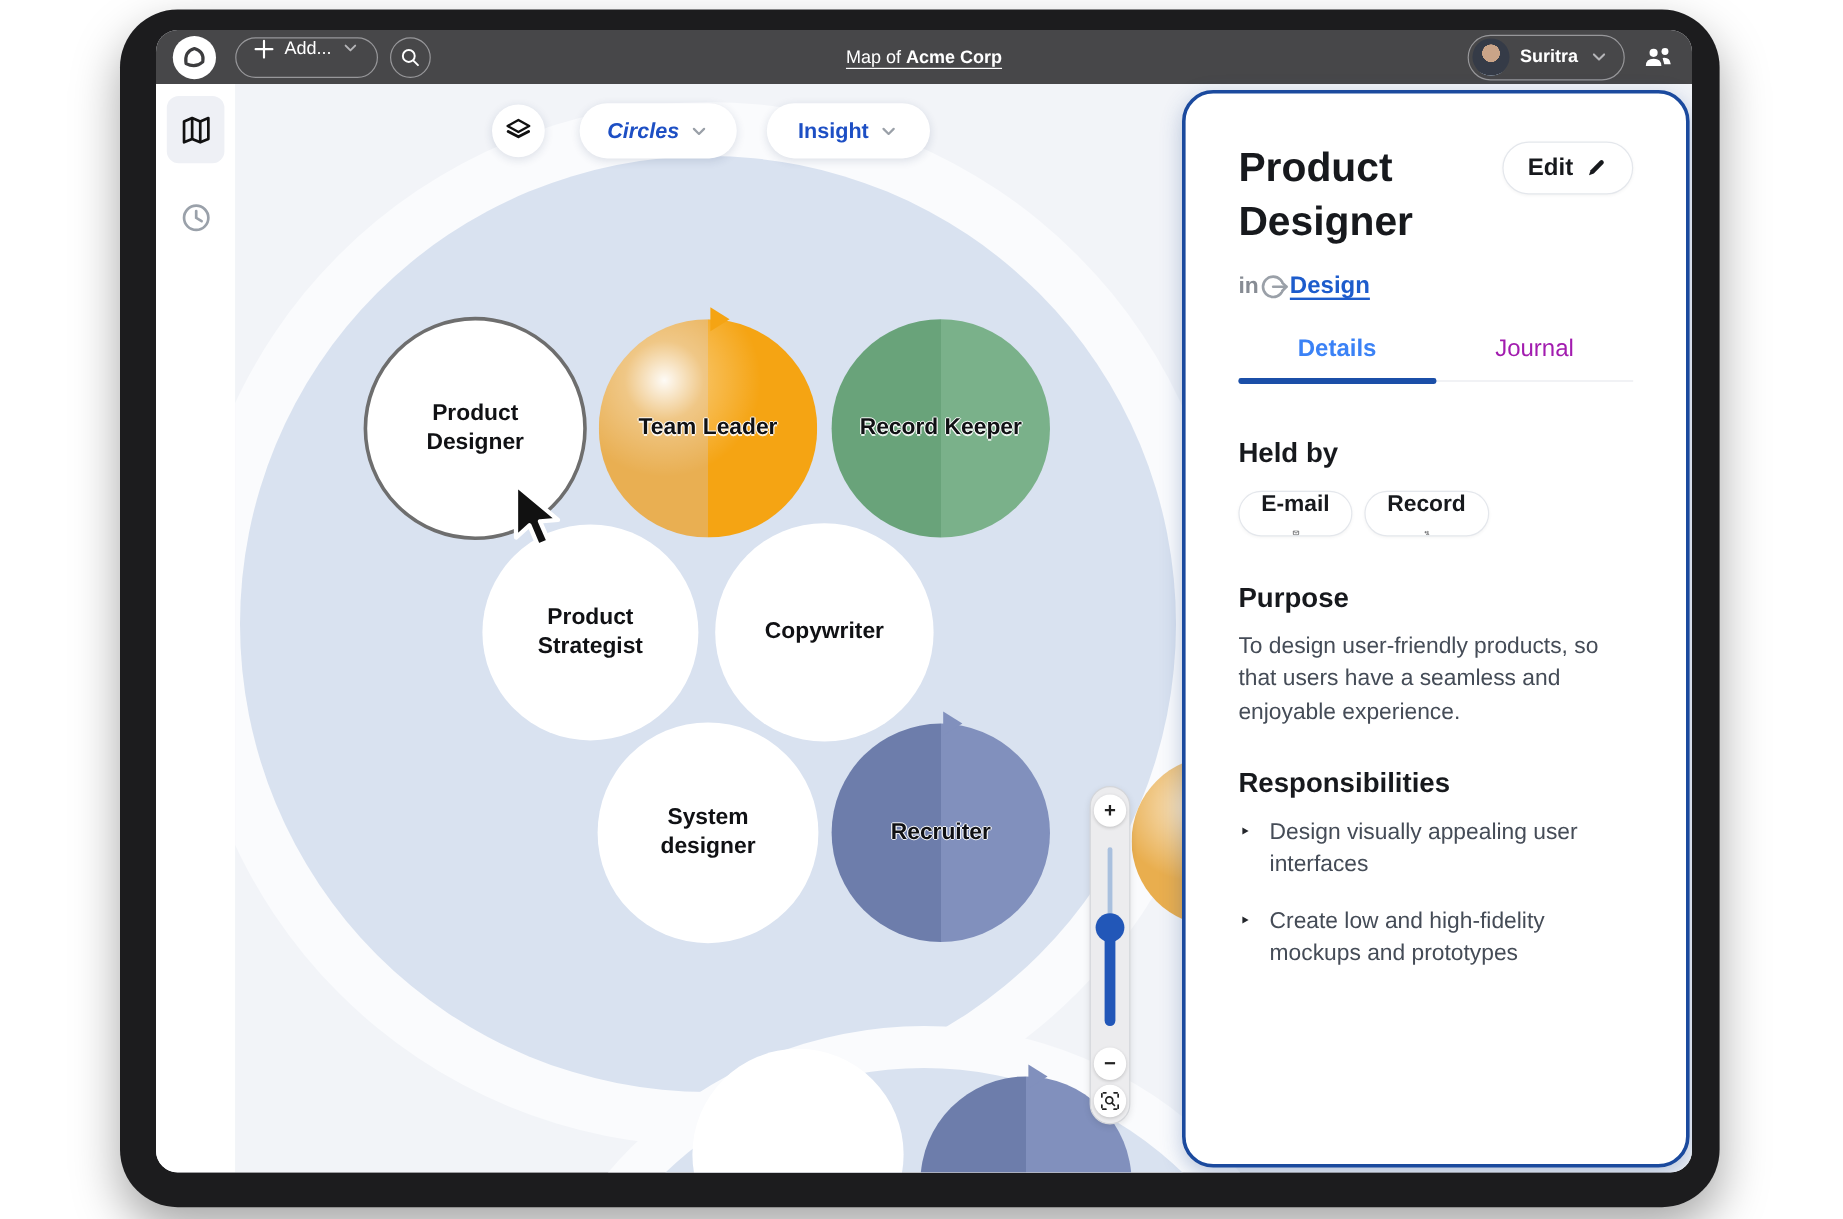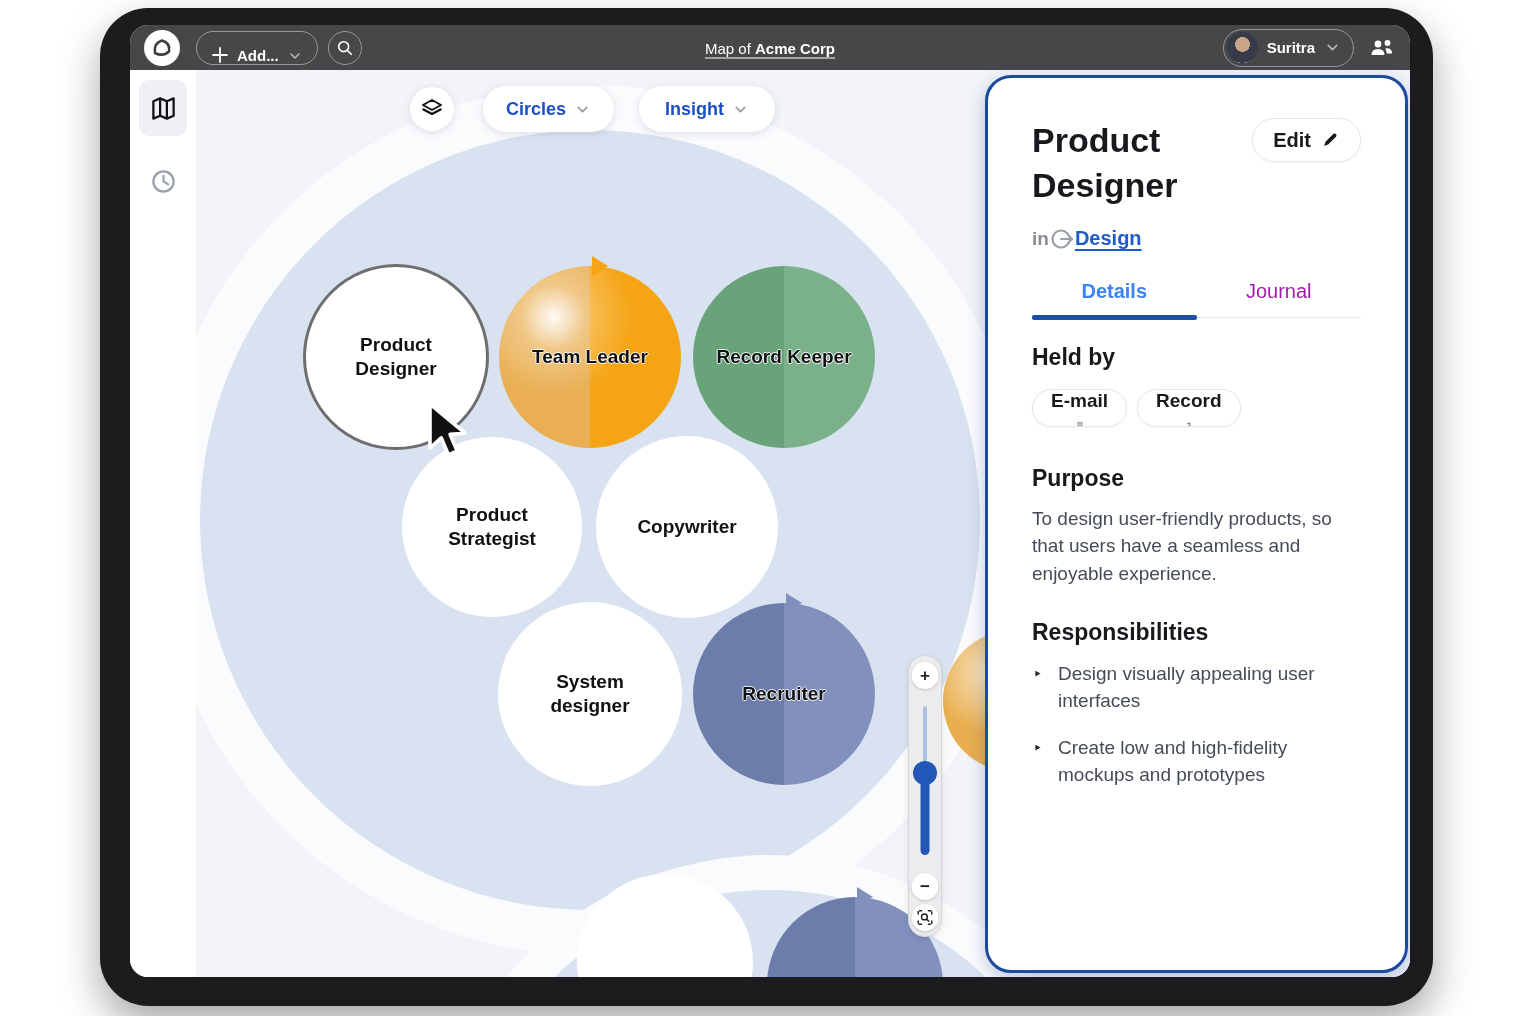--- a/index.html
+++ b/index.html
@@ -8,22 +8,22 @@
 
   
   .window { position:absolute; left:100px; top:8px; width:1333px; height:998px;
             background:#1c1c1e; border-radius:48px; box-shadow:0 18px 40px rgba(0,0,0,.35); }
   .app { position:absolute; left:30px; top:17px; width:1280px; height:952px;
          border-radius:18px; overflow:hidden; background:#f2f4f8; }
 
   
   .topbar { position:relative; height:45px; background:#474749; display:flex; align-items:center; padding:0 14px; }
   .logo { width:36px; height:36px; border-radius:50%; background:#fff; display:grid; place-items:center; flex:0 0 auto; }
-  .pill-btn { display:flex; align-items:flex-end; gap:8px; height:34px; padding:0 14px;
-              border:1.5px solid #97979a; border-radius:18px; color:#fff; font-size:15px; font-weight:700;
+  .pill-btn { display:flex; align-items:flex-start; gap:8px; height:34px; padding:0 14px;
+              border:1.5px solid #97979a; border-radius:18px; color:#fff; font-size:15px; font-weight:400;
               background:transparent; cursor:pointer; }
   .icon-circle-btn { width:34px; height:34px; border:1.5px solid #97979a; border-radius:50%;
                      display:grid; place-items:center; margin-left:10px; cursor:pointer; }
   .map-title { position:absolute; left:50%; top:50%; transform:translate(-50%,-50%);
                color:#fff; font-size:15px; text-decoration:underline; text-underline-offset:4px;
                text-decoration-thickness:1px; cursor:pointer; }
   .map-title b { font-weight:800; }
   .topbar-right { margin-left:auto; display:flex; align-items:center; gap:14px; }
   .user-pill { display:flex; align-items:center; gap:9px; height:38px; padding:0 12px 0 3px;
                border:1.5px solid #97979a; border-radius:19px; color:#fff; font-size:15px; font-weight:600; cursor:pointer; }
@@ -90,21 +90,21 @@
               color:#17191d; cursor:pointer; box-shadow:0 1px 3px rgba(0,0,0,.05); }
   .in-row { margin-top:18px; display:flex; align-items:center; gap:0; }
   .in-label { font-size:19px; font-weight:700; color:#878c94; }
   .circle-link { font-size:20px; font-weight:800; color:#1d5ccc; text-decoration:underline;
                  text-underline-offset:4px; cursor:pointer; }
   .tabs { margin-top:28px; display:flex; border-bottom:1px solid #e8eaee; }
   .tab { flex:1; text-align:center; padding-bottom:14px; font-size:20px; color:#a21caf; position:relative; cursor:pointer; }
   .tab.active { color:#3b82f6; font-weight:700; }
   .tab.active::after { content:""; position:absolute; left:0; right:0; bottom:-3px; height:5px; background:#1b4fa8; border-radius:2px; }
   .h2 { font-size:23px; font-weight:800; color:#17191d; }
-  .heldby { margin-top:26px; }
+  .heldby { margin-top:46px; }
   .chip-row { margin-top:18px; display:flex; gap:10px; }
   .chip { display:flex; align-items:center; gap:10px; height:38px; padding:0 18px; background:#fff;
           border:1.5px solid #e4e7ec; border-radius:21px; font-size:19px; font-weight:600; color:#17191d;
           cursor:pointer; box-shadow:0 1px 3px rgba(0,0,0,.05);flex-direction:column; }
   .person-row { margin-top:24px; display:flex; align-items:center; gap:13px; }
   .avatar-md { width:50px; height:50px; border-radius:50%; flex:0 0 auto;
                background: radial-gradient(circle at 50% 48%, #7d5c45 0 28%, transparent 30%),
                            linear-gradient(180deg, #e06a67 0 26%, transparent 26%),
                            linear-gradient(115deg, #c9b globalization 0, #c9b894 0 45%, #33363d 45%);
                background-color:#8b8f96; }
@@ -237,21 +237,21 @@
           </div>
           <div class="flag slate" style="left:661px; top:817px;"></div>
 
           <div class="float-btn" style="left:214px; top:17px; width:44px; height:44px;">
             <svg width="24" height="24" viewBox="0 0 24 24">
               <path d="M12 3 L21 8 L12 13 L3 8 Z" fill="none" stroke="#111" stroke-width="2" stroke-linejoin="round"></path>
               <polyline points="3.5,12.5 12,17 20.5,12.5" fill="none" stroke="#111" stroke-width="2.4" stroke-linecap="round" stroke-linejoin="round"></polyline>
             </svg>
           </div>
 
-          <div class="float-pill" style="left:287px; top:16px; width:131px;">
+          <div class="float-pill" style="left:287px; top:16px; width:131px;font-style:italic;">
             <span>Circles</span>
             <svg width="17" height="17" viewBox="0 0 24 24">
               <polyline points="6,9 12,15 18,9" fill="none" stroke="#9aa0a8" stroke-width="2.6" stroke-linecap="round" stroke-linejoin="round"></polyline>
             </svg>
           </div>
 
           <div class="float-pill" style="left:443px; top:16px; width:136px;">
             <span>Insight</span>
             <svg width="17" height="17" viewBox="0 0 24 24">
               <polyline points="6,9 12,15 18,9" fill="none" stroke="#9aa0a8" stroke-width="2.6" stroke-linecap="round" stroke-linejoin="round"></polyline>

